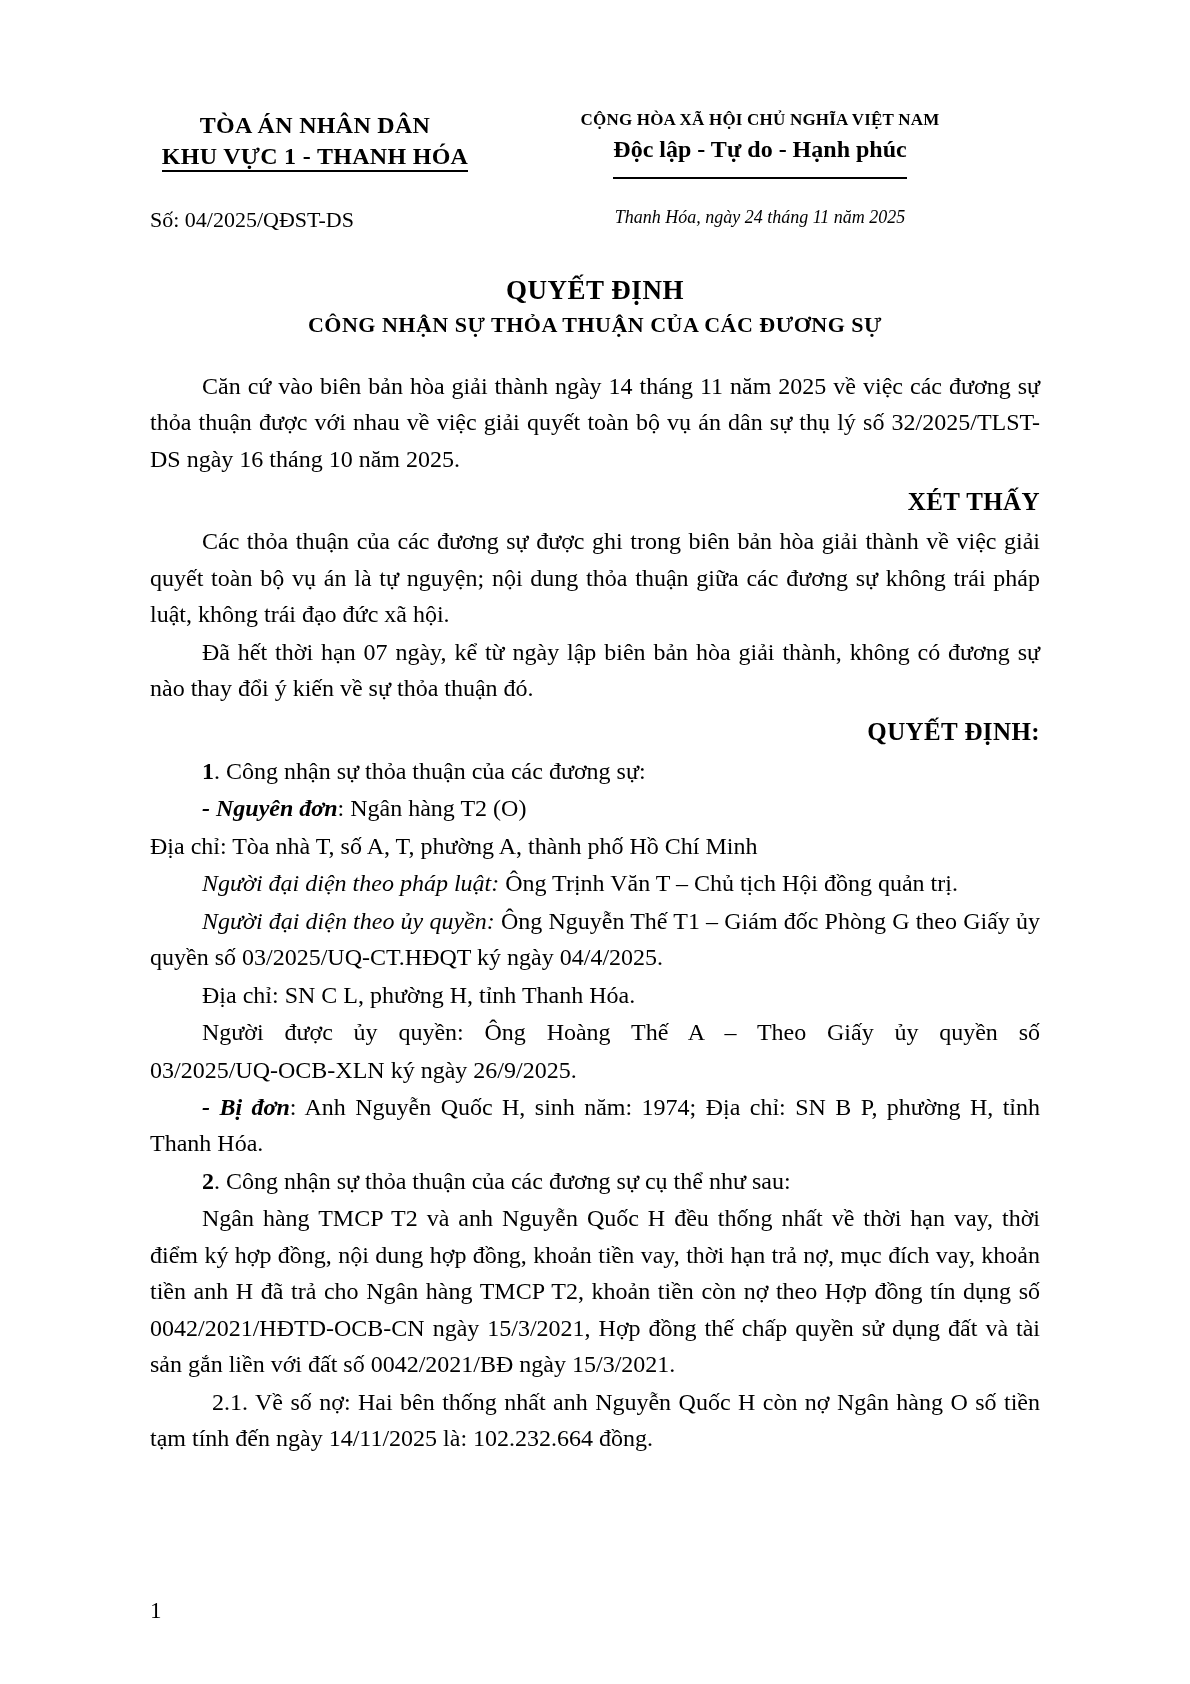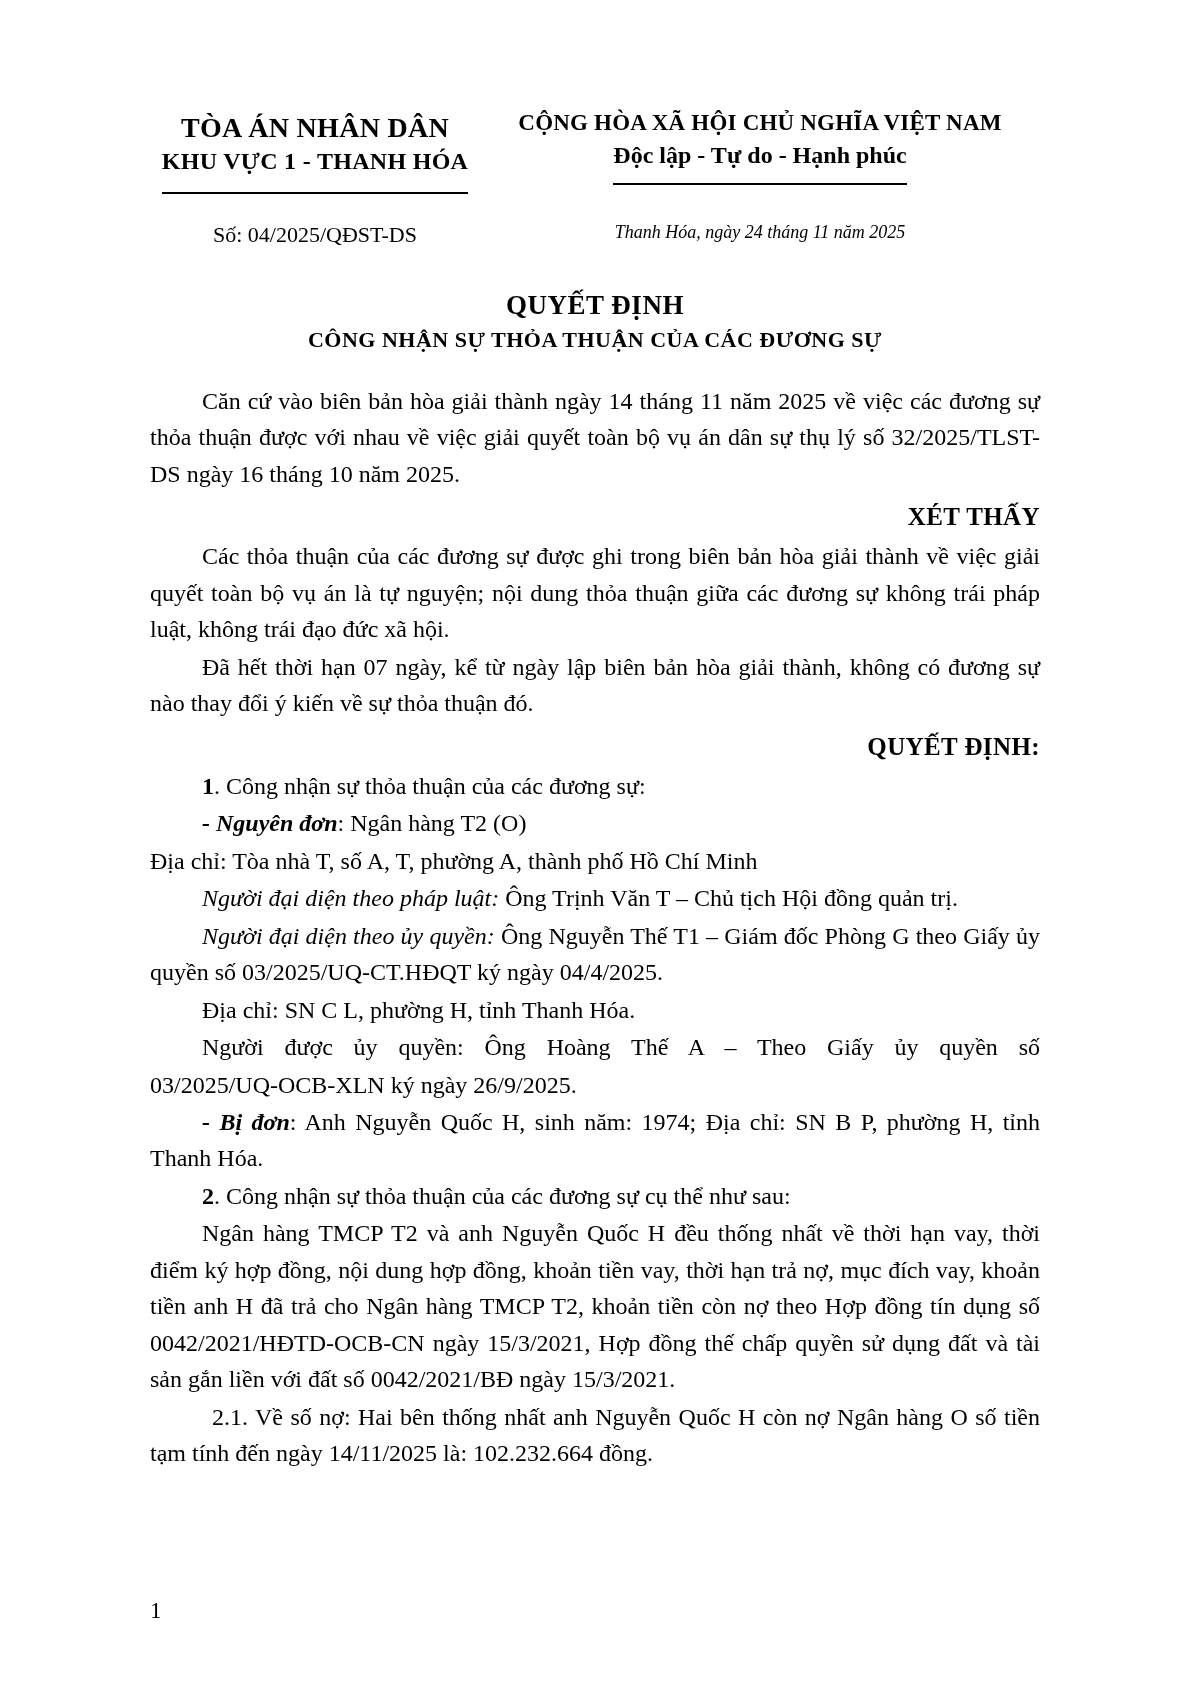--- a/index.html
+++ b/index.html
@@ -34,55 +34,54 @@
     width: 330px;
     text-align: center;
     padding-top: 2px;
   }
   .header-right {
     flex: 1;
     text-align: center;
   }
   .court-line1 {
     font-weight: bold;
-    font-size: 28px;
+    font-size: 24px;
     letter-spacing: 0.3px;
   }
   .court-line2 {
     font-weight: bold;
     font-size: 24px;
     letter-spacing: 0.3px;
     display: inline-block;
     border-bottom: 2px solid #000;
-    padding-bottom: 17px;
+    padding-bottom: 0;
     margin-top: 4px;
   }
   .nation-line1 {
     font-weight: bold;
-    font-size: 23px;
+    font-size: 17px;
     letter-spacing: 0.2px;
   }
   .nation-line2 {
     font-weight: bold;
     font-size: 24px;
     display: inline-block;
     border-bottom: 2px solid #000;
     padding-bottom: 14px;
     margin-top: 6px;
   }
   .subheader {
     display: flex;
     flex-direction: row;
     align-items: flex-start;
     width: 100%;
     margin-top: 28px;
   }
   .doc-number {
     width: 330px;
-    text-align: center;
     font-size: 22px;
   }
   .place-date {
     flex: 1;
     text-align: center;
     font-style: italic;
     font-size: 18px;
   }
 
   

